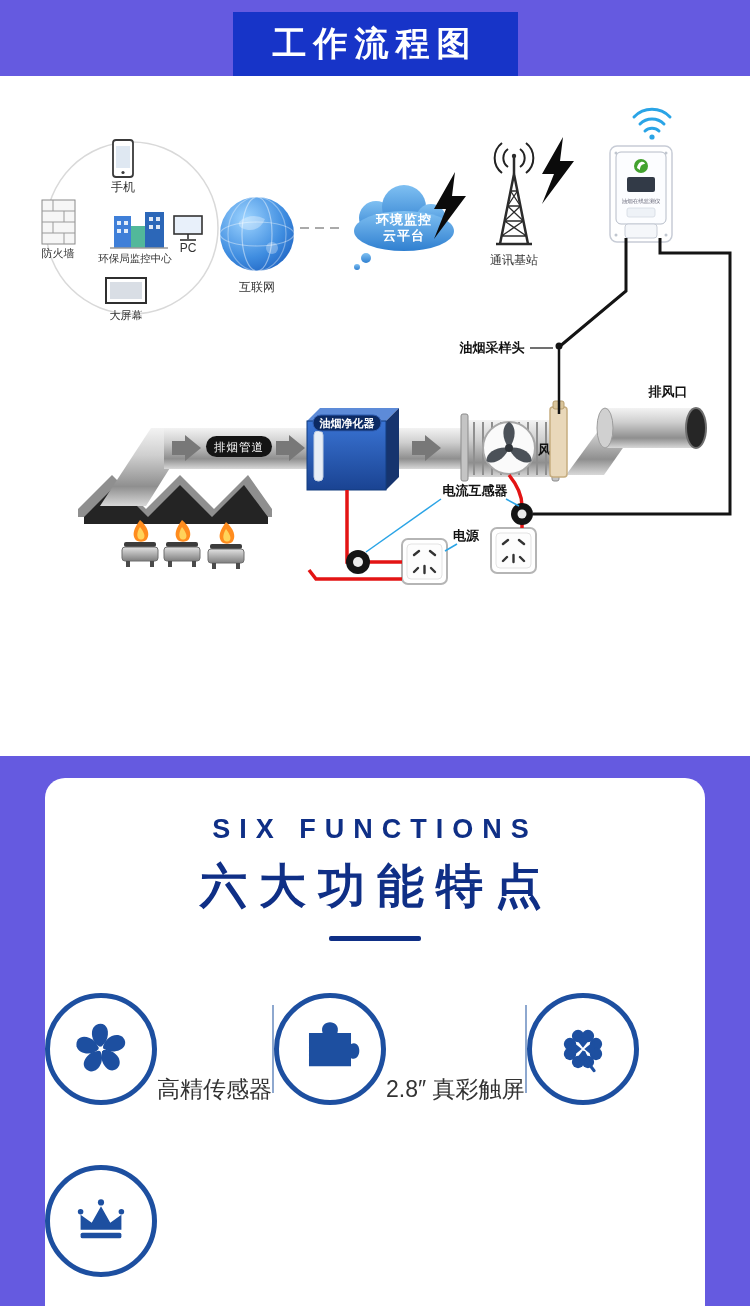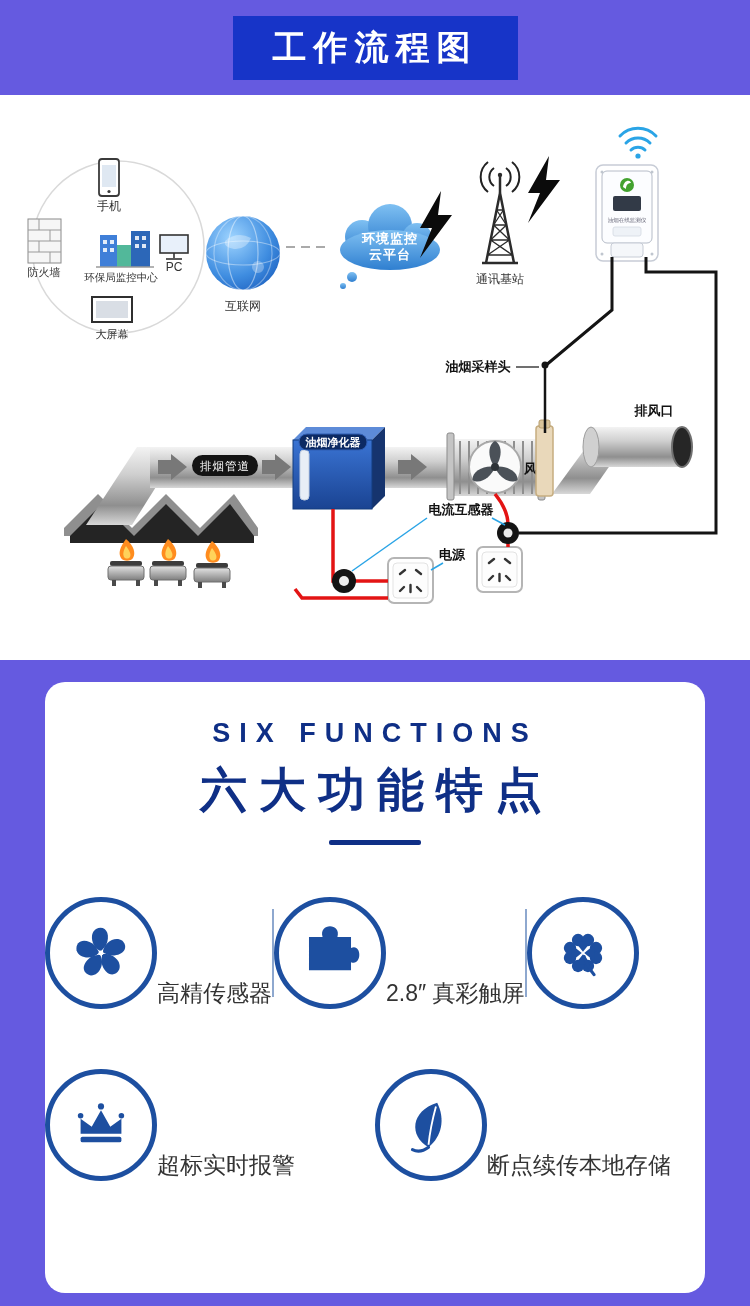--- a/index.html
+++ b/index.html
@@ -6,28 +6,28 @@
     --page-bg:#655ae0; --header-box-bg:#1734c8; --header-text:#ffffff;
     --accent:#1d4fa0; --heading:#0f2f86; --label:#333333;
     --wire-red:#e31414; --leader-blue:#2aa4e6;
   }
   *{margin:0;padding:0;box-sizing:border-box;}
   body{
     width:750px;height:1306px;overflow:hidden;
     background:var(--page-bg);
     font-family:"Liberation Sans","DejaVu Sans",sans-serif;
   }
-  .header{height:95px;display:flex;align-items:center;justify-content:center;}
+  .header{height:76px;display:flex;align-items:flex-end;justify-content:center;}
   .title-box{
     background:var(--header-box-bg);padding:9px 40px;
   }
   .title-box h1{
     color:var(--header-text);font-size:34px;font-weight:bold;letter-spacing:7px;white-space:nowrap;
   }
-  .diagram-card{background:#ffffff;height:565px;}
+  .diagram-card{background:#ffffff;height:680px;padding-left:14px;}
   .diagram-card svg{display:block;}
   .fn-card{
     margin:22px 45px 0;background:#ffffff;border-radius:20px;
     height:611px;padding-top:36px;text-align:center;
   }
   .fn-eyebrow{
     color:var(--heading);font-size:27px;font-weight:600;letter-spacing:9px;
   }
   .fn-title{
     margin-top:10px;color:var(--heading);font-size:47px;font-weight:800;letter-spacing:12px;padding-left:4px;
@@ -379,29 +379,18 @@
             <svg class="fn-icon" viewBox="-55 -55 110 110">
               <g class="f">
                 <path d="M-33,14 L-33,-10 L-15,3 L0,-24 L15,3 L33,-10 L33,14 Z"></path>
                 <rect x="-33" y="19" width="66" height="9" rx="3"></rect>
                 <circle cx="-33" cy="-15" r="4.5"></circle>
                   <circle cx="0" cy="-30" r="5"></circle>
                   <circle cx="33" cy="-15" r="4.5"></circle>
               </g>
             </svg>
           </div>
-          <div class="fn-label">超标实时报警</div>
-        </div>
-        <div class="fn-cell">
-          <div class="fn-circle">
-            <svg class="fn-icon" viewBox="-55 -55 110 110">
-              <path class="f" d="M-4,36 C-36,18 -33,-23 10,-36 C23,-10 18,18 -4,36 Z"></path>
-              <path d="M8,-30 C2,-8 -2,12 -4,32" stroke="#ffffff" stroke-width="3" fill="none"></path>
-              <path class="s" d="M-4,36 C-12,42 -22,44 -30,40" stroke-width="5" stroke-linecap="round"></path>
-            </svg>
-          </div>
-          <div class="fn-label">断点续传本地存储</div>
         </div>
       </div>
     </div>
   </div>
 
 </div>
 
 </body></html>

